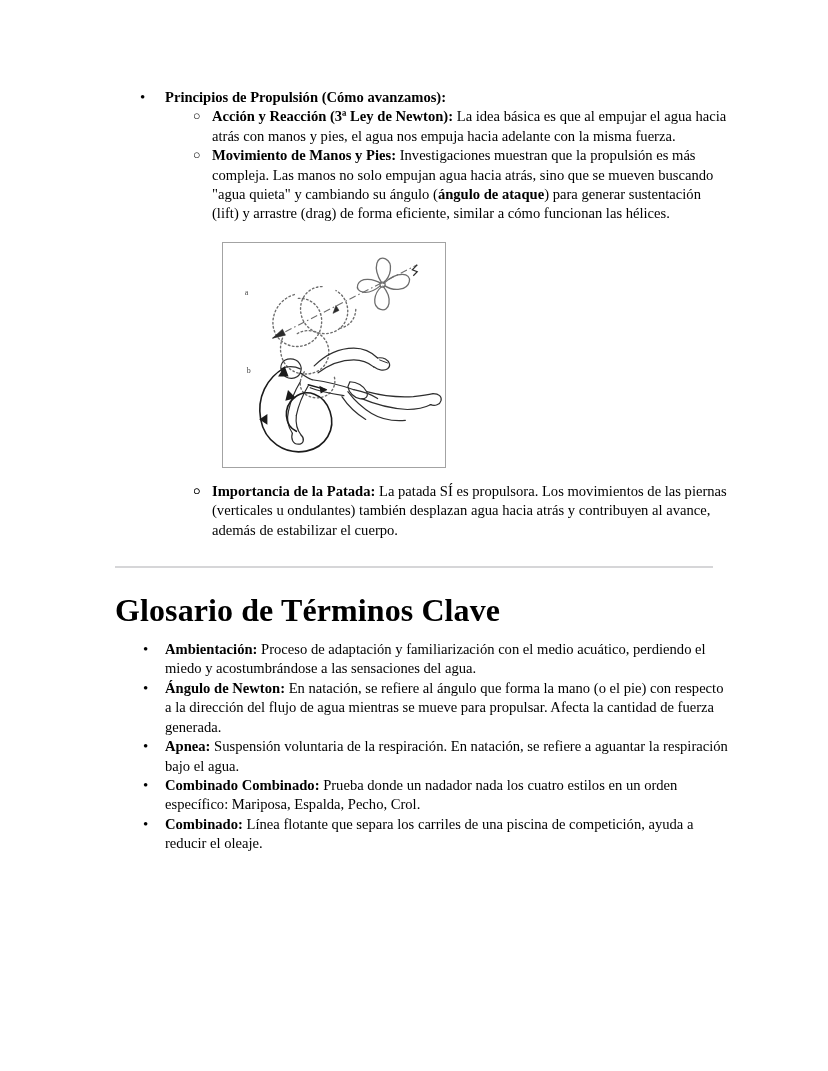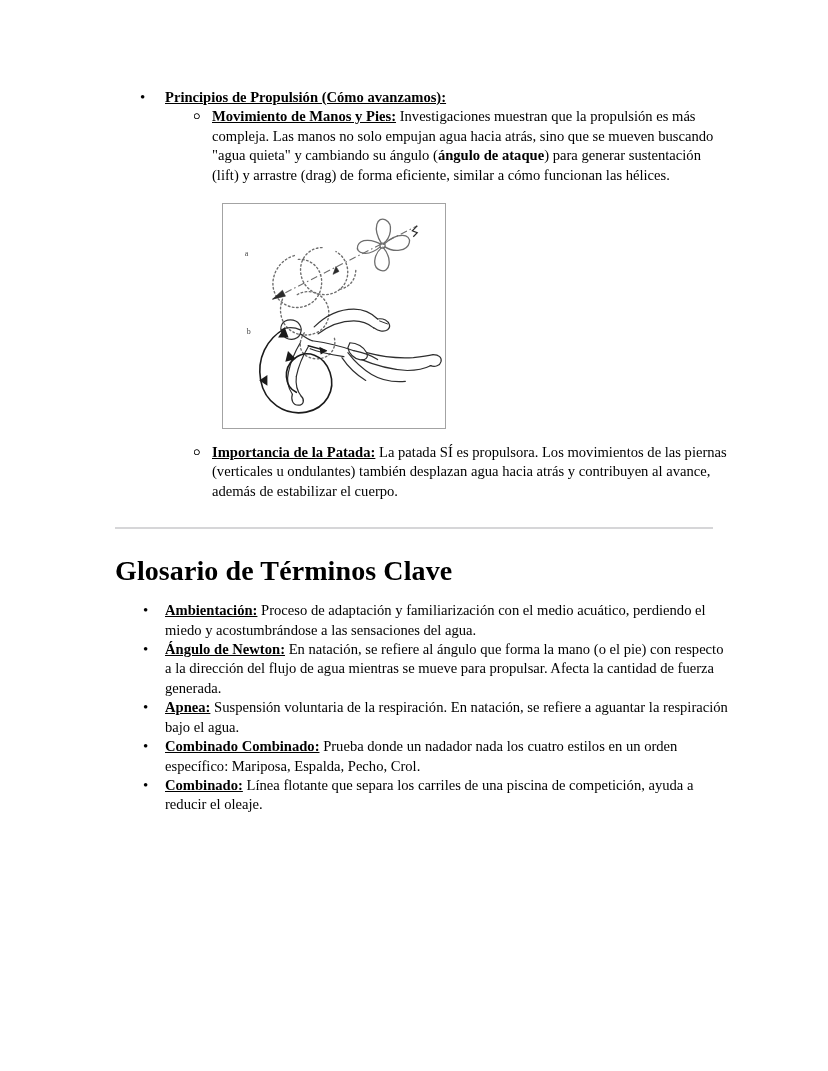--- a/index.html
+++ b/index.html
@@ -69,21 +69,20 @@
     padding-left: 97px;
     margin-bottom: 0px;
   }
   .lvl2 > li.item > .marker {
     left: 78px;
     font-size: 12.5px;
   }
 
   .term {
     font-weight: bold;
-    text-decoration: underline;
   }
   .inline-b {
     font-weight: bold;
     text-align: center;
   }
 
   
   .figure-wrap {
     margin: 18px 0 14px 0;
     padding-left: 107px;
@@ -108,21 +107,21 @@
   }
 
   
   .divider {
     margin: 26px 0 0 0;
     height: 2px;
     background: #d6d6d8;
     width: 598px;
   }
   h2.section-title {
-    font-size: 28px;
+    font-size: 32px;
     line-height: 30px;
     font-weight: bold;
     margin: 27px 0 15px 0;
     letter-spacing: 0.1px;
   }
 
   .glossary > li.item {
     padding-left: 50px;
     margin-bottom: 0;
   }
@@ -139,20 +138,23 @@
   <ul class="lvl lvl1">
     <li class="item">
       <span class="marker">•</span>
       <span class="body term">Principios de Propulsión (Cómo avanzamos):</span>
     </li>
   </ul>
 
   <ul class="lvl lvl2">
     <li class="item">
       <span class="marker">○</span>
+      <span class="body">
+        <span class="term">Acción y Reacción (3ª Ley de Newton):</span><span> La idea básica es que al empujar el agua hacia atrás con manos y pies, el agua nos empuja hacia adelante con la misma fuerza.</span>
+      </span>
     </li>
     <li class="item">
       <span class="marker">○</span>
       <span class="body">
         <span class="term">Movimiento de Manos y Pies:</span><span> Investigaciones muestran que la propulsión es más compleja. Las manos no solo empujan agua hacia atrás, sino que se mueven buscando "agua quieta" y cambiando su ángulo (</span><span class="inline-b">ángulo de ataque</span><span>) para generar sustentación (lift) y arrastre (drag) de forma eficiente, similar a cómo funcionan las hélices.</span>
       </span>
     </li>
   </ul>
 
   <div class="figure-wrap">

